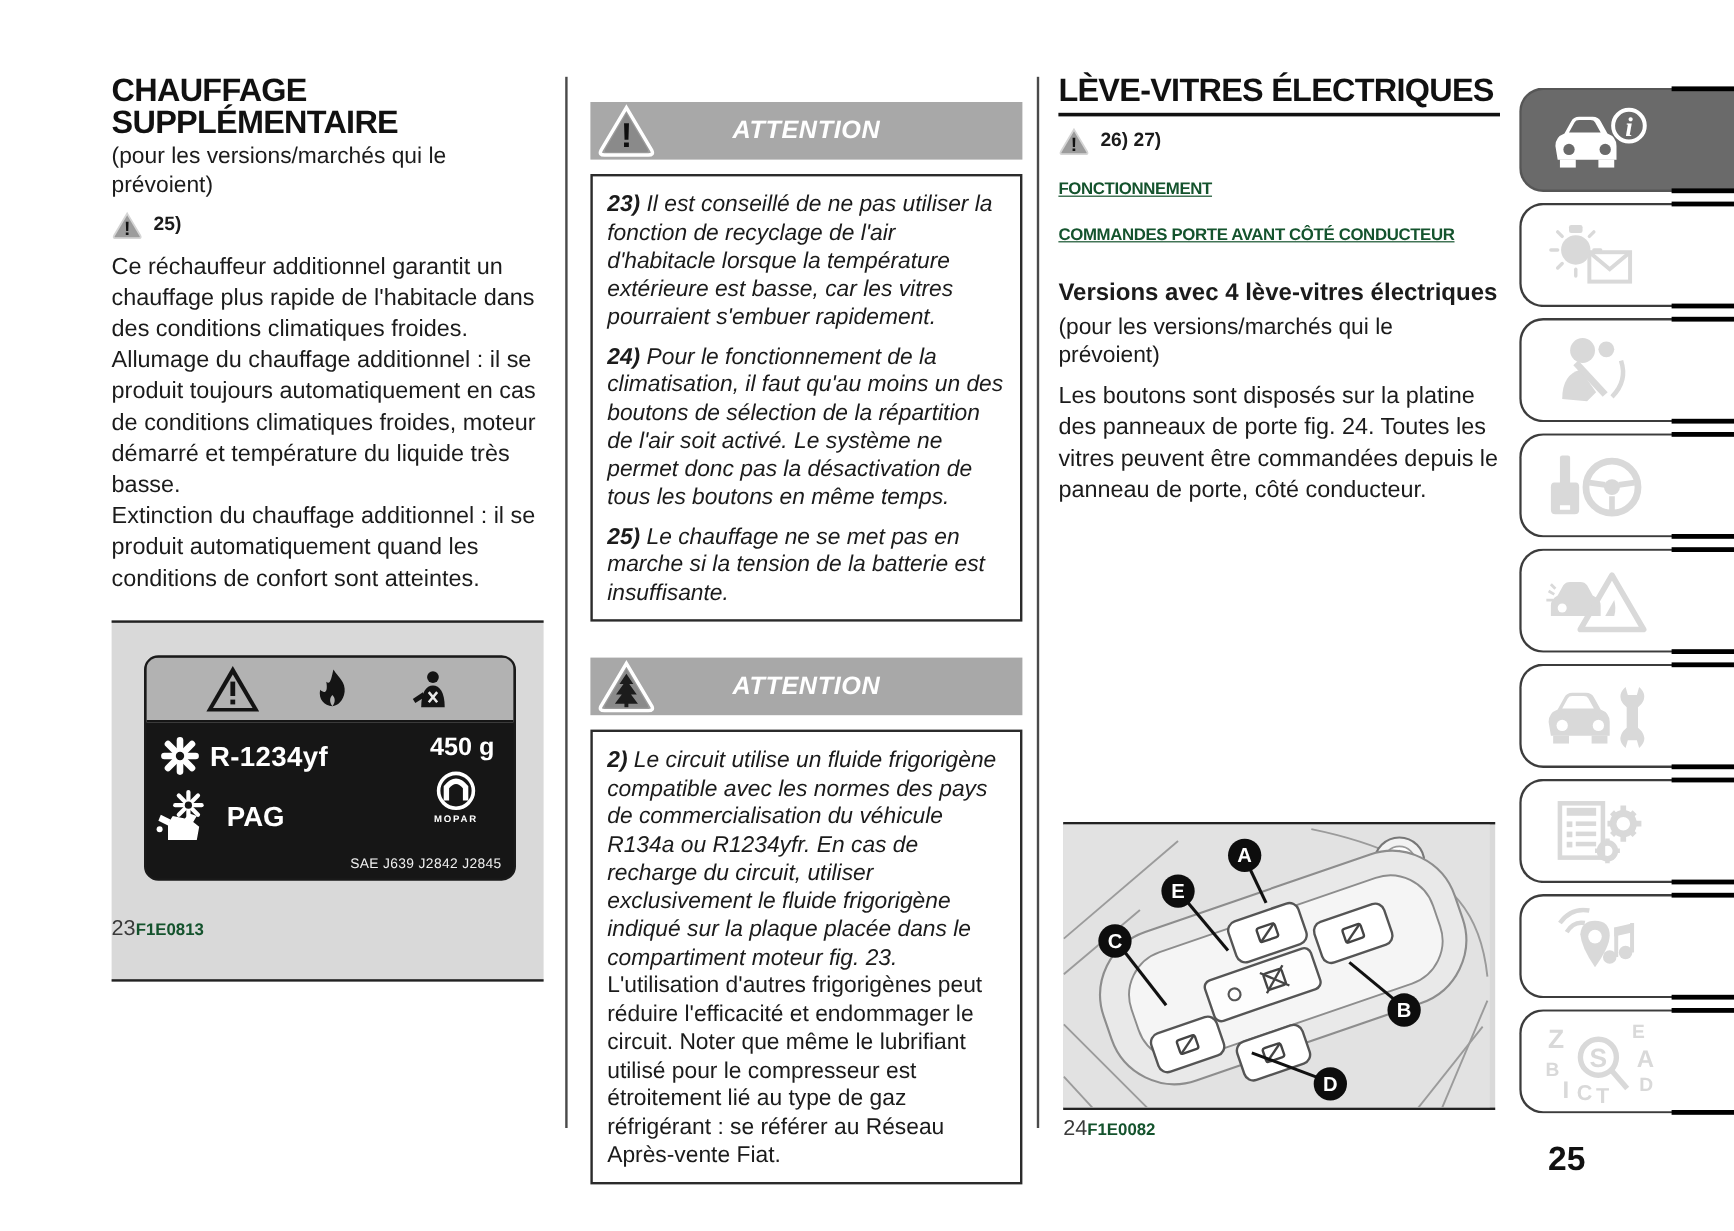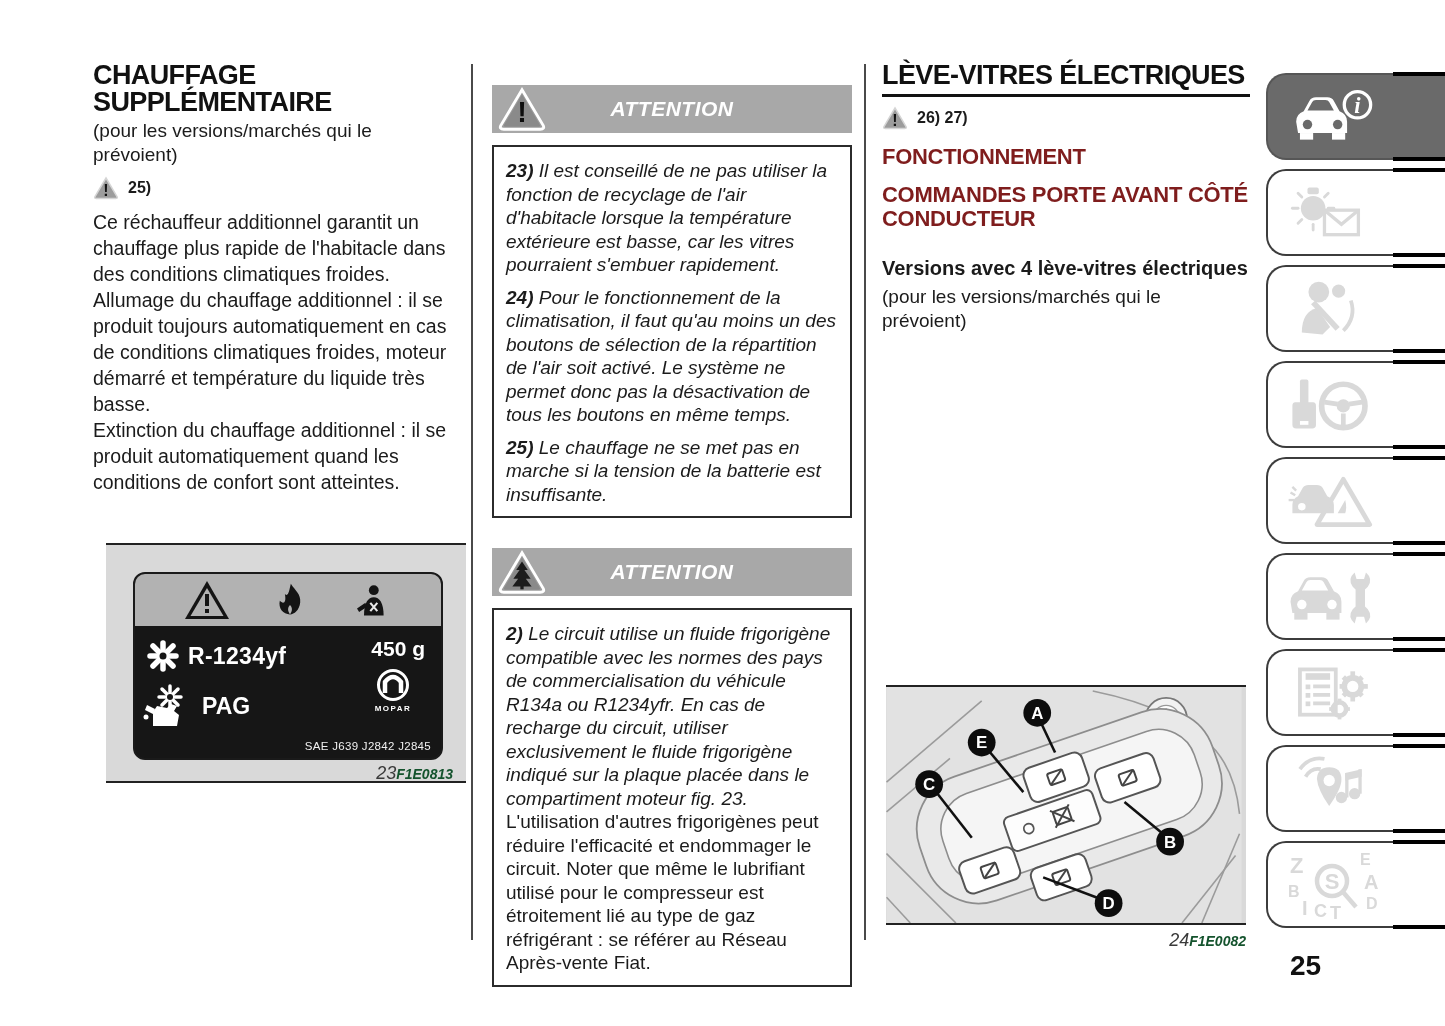--- a/index.html
+++ b/index.html
@@ -7,21 +7,21 @@
         font-family:"Liberation Sans",sans-serif;color:#1b1b1b;overflow:hidden;padding-left:12px;}
 
   
   .col{position:absolute;top:62px;}
   #colL{left:93px;width:360px;}
   #colM{left:492px;width:360px;top:85px;}
   #colR{left:882px;width:368px;}
   .vsep{position:absolute;top:64px;height:876px;width:2px;background:#4a4a4a;}
 
   h1{font-size:27px;line-height:27px;font-weight:800;letter-spacing:-0.6px;margin:0;color:#111;}
-  h2{font-size:22px;line-height:24px;font-weight:800;letter-spacing:-0.3px;margin:14px 0 0;color:#7f1d1d;}
+  h2{font-size:14px;line-height:24px;font-weight:800;letter-spacing:-0.3px;margin:14px 0 0;color:#14532d;text-decoration:underline;}
   .rule{height:3px;background:#111;margin-top:5px;}
   .note{font-size:19px;line-height:24px;margin:3px 0 0;}
   .warnrow{display:flex;align-items:center;gap:9px;margin:8px 0 0;height:26px;}
   .warnrow b{font-size:16px;}
   p.body{font-size:19.5px;line-height:26px;margin:8px 0 0;}
   p.cont{margin:0;}
   .lead{font-weight:400;}
   .boldsub{font-size:20px;font-weight:700;line-height:27px;margin:24px 0 0;}
 
   
@@ -30,23 +30,23 @@
   .attnbar svg{position:absolute;left:5px;top:1px;}
   .wbox{border:2px solid #2b2b2b;margin-top:12px;padding:12px 12px 10px;background:#fff;}
   .wbox p{font-size:19px;line-height:23.5px;margin:0 0 9px;font-style:italic;}
   .wbox p:last-child{margin-bottom:0;}
   .wnum{font-weight:700;}
   .reg{font-style:normal;display:block;}
   .bar2{margin-top:30px;}
 
   
   .figure{position:absolute;background:#d9d9d9;border-top:2px solid #222;border-bottom:2px solid #222;box-sizing:border-box;}
-  #fig23{left:106px;top:517px;width:360px;height:240px;margin-top:26px;}
+  #fig23{left:93px;top:517px;width:360px;height:301px;}
   #fig24{left:886px;top:685px;width:360px;height:240px;}
-  .figcap{position:absolute;display:flex;justify-content:flex-end;align-items:baseline;font-style:italic;}
+  .figcap{position:absolute;display:flex;justify-content:flex-start;align-items:baseline;}
   #fig23cap{left:93px;top:763px;width:360px;}
   #fig24cap{left:886px;top:930px;width:360px;}
   .figno{font-size:18px;color:#3a3a3a;}
   .figcode{font-size:14px;font-weight:700;color:#14532d;}
 
   
   .label23{position:absolute;left:27px;top:27px;width:306px;height:184px;border:2px solid #1a1a1a;
            border-radius:12px;overflow:hidden;background:#161616;}
   .lband{height:52px;background:#b2b2b2;display:flex;align-items:center;justify-content:space-around;padding:0 28px;border-bottom:2px solid #161616;}
   .lbody{position:relative;height:130px;color:#fff;}
@@ -196,20 +196,21 @@
       <svg width="26" height="24" viewBox="0 0 52 46">
         <path d="M26 3 L48 40 Q50 44 45 44 L7 44 Q2 44 4 40 Z" fill="#9c9c9c" stroke="#d5d5d5" stroke-width="3"></path>
         <text x="26" y="38" font-size="32" font-weight="800" text-anchor="middle" fill="#111">!</text>
       </svg>
       <b>26) 27)</b>
     </div>
     <h2>FONCTIONNEMENT</h2>
     <h2>COMMANDES PORTE AVANT CÔTÉ CONDUCTEUR</h2>
     <p class="boldsub">Versions avec 4 lève-vitres électriques</p>
     <p class="note">(pour les versions/marchés qui le prévoient)</p>
+    <p class="body">Les boutons sont disposés sur la platine des panneaux de porte fig. 24. Toutes les vitres peuvent être commandées depuis le panneau de porte, côté conducteur.</p>
   </div>
 
   <div class="figure" id="fig24">
     <svg width="356" height="236" viewBox="0 0 358 238">
       <rect x="0" y="0" width="358" height="238" fill="#e2e2e2"></rect>
       <g stroke="#9b9b9b" stroke-width="1.6" fill="none">
         <path d="M0 96 L96 14"></path>
           <path d="M0 126 L64 72"></path>
         <path d="M208 4 Q296 22 332 64 Q352 88 356 128"></path>
         <path d="M318 238 L356 148"></path>

